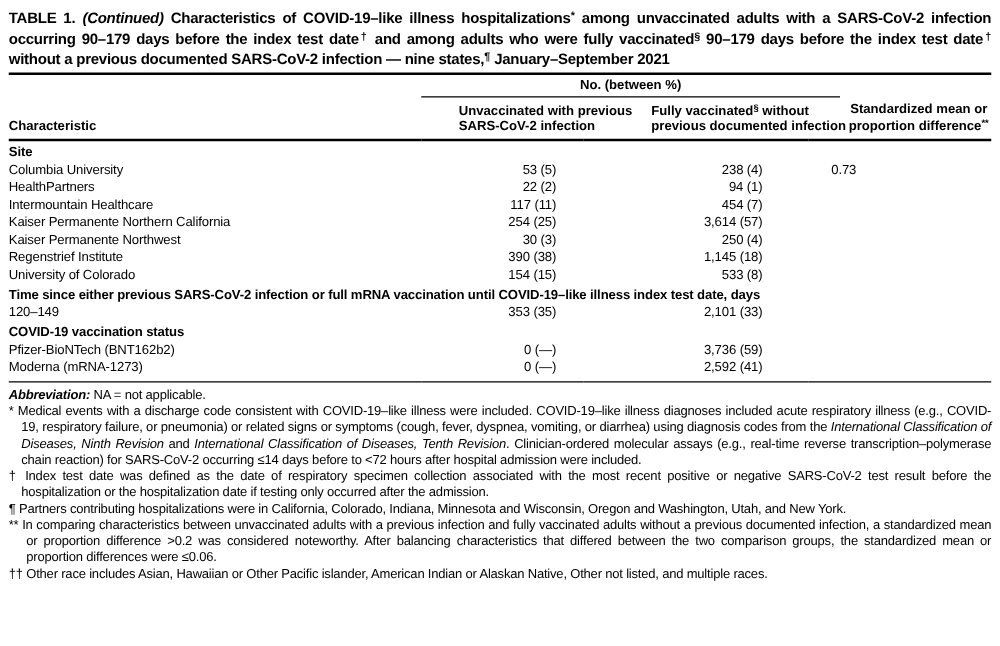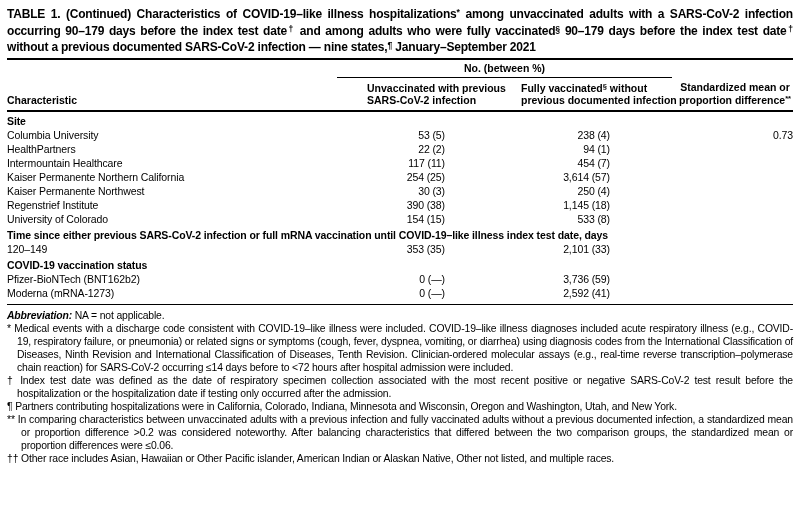--- a/index.html
+++ b/index.html
@@ -39,34 +39,34 @@
   td.hchar{text-align:left;}
   td.hc{text-align:center;white-space:pre;}
   td.hc2{padding-left:30px;}
   td.hc3{padding-left:54px;}
   td.hc4{padding-left:30px;}
 
   tbody td{font-size:10.5px;line-height:14px;letter-spacing:-0.1px;}
   tr.sec td{font-weight:bold;padding-top:2px;}
   td.n1{text-align:right;padding-right:22px;margin-top:36px;}
   td.n2{text-align:right;padding-right:37px;}
-  td.n3{text-align:right;padding-left:18px;}
+  td.n3{text-align:left;padding-left:18px;}
   tr.lastrow td{padding-bottom:4px;}
 
   
   .footnotes{
     margin-top:4px;font-size:10.4px;line-height:13px;
     letter-spacing:-0.15px;text-align:justify;
   }
   .fn{padding-left:10px;text-indent:-10px;}
   .fn-flat{padding-left:0;text-indent:0;}
   .fn-wide{padding-left:14px;text-indent:-14px;}
 
   
-  .seg-i{margin-top:37px;}
+  .seg-i{font-style:italic;margin-top:37px;}
   .seg-b{font-weight:bold;font-style:italic;}
   .seg-sup{font-size:72%;vertical-align:3px;letter-spacing:0;}
 </style>
 </head>
 <body>
 
 <div class="page">
 
   <div class="title"><span>TABLE 1. </span><span class="seg-i">(Continued)</span><span> Characteristics of COVID-19–like illness hospitalizations</span><span class="seg-sup">*</span><span> among unvaccinated adults with a SARS-CoV-2 infection occurring 90–179 days before the index test date</span><span class="seg-sup">†</span><span> and among adults who were fully vaccinated</span><span class="seg-sup">§</span><span> 90–179 days before the index test date</span><span class="seg-sup">†</span><span> without a previous documented SARS-CoV-2 infection — nine states,</span><span class="seg-sup">¶</span><span> January–September 2021</span></div>
 

